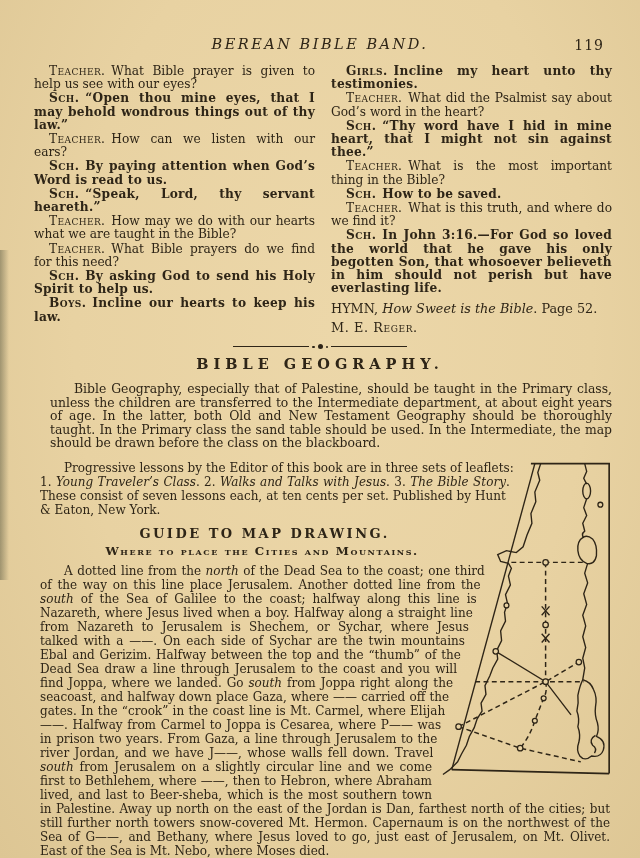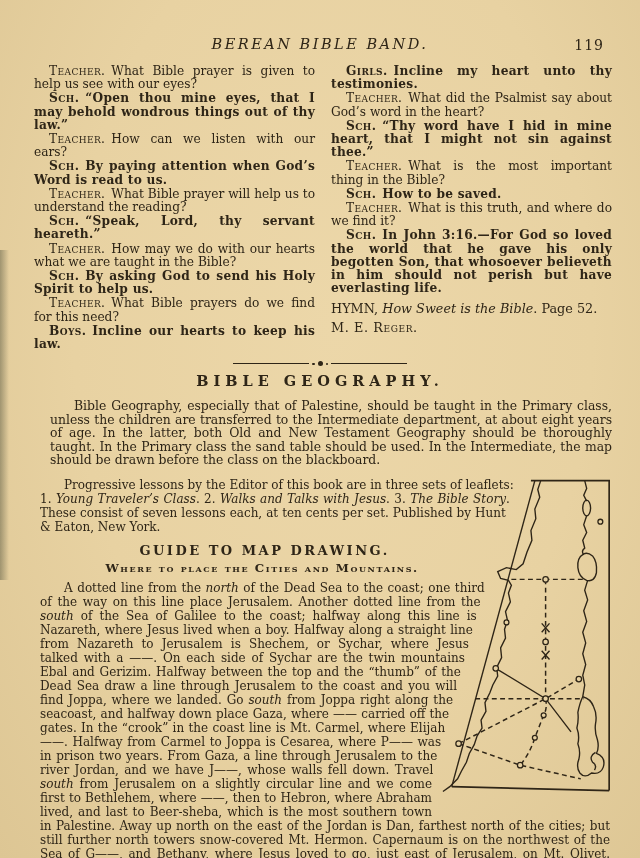--- a/index.html
+++ b/index.html
@@ -84,38 +84,35 @@
         </p>
 
         <p class="dlg">
           <span class="speaker">Teacher.</span><span>How can we listen with our ears?</span>
         </p>
 
         <p class="dlg b">
           <span class="speaker">Sch.</span><span>By paying attention when God’s Word is read to us.</span>
         </p>
 
-        <p class="dlg">
-          <span class="speaker">Teacher.</span><span>What Bible prayer will help us to understand the reading?</span>
-        </p>
 
         <p class="dlg b">
           <span class="speaker">Sch.</span><span>“Speak, Lord, thy servant heareth.”</span>
         </p>
 
         <p class="dlg">
           <span class="speaker">Teacher.</span><span>How may we do with our hearts what we are taught in the Bible?</span>
         </p>
 
+        <p class="dlg">
+          <span class="speaker">Teacher.</span><span>What Bible prayers do we find for this need?</span>
+        </p>
+
         <p class="dlg b">
           <span class="speaker">Sch.</span><span>By asking God to send his Holy Spirit to help us.</span>
-        </p>
-
-        <p class="dlg">
-          <span class="speaker">Teacher.</span><span>What Bible prayers do we find for this need?</span>
         </p>
 
         <p class="dlg b">
           <span class="speaker">Boys.</span><span>Incline our hearts to keep his law.</span>
         </p>
       </div>
     <div class="col">
       <div>
 
           <p class="dlg b">

